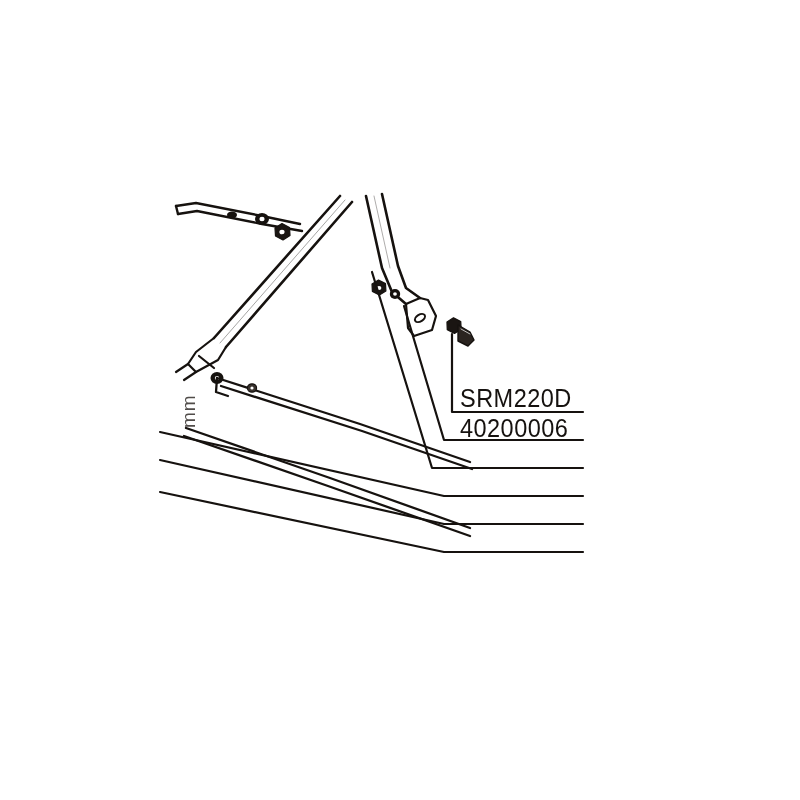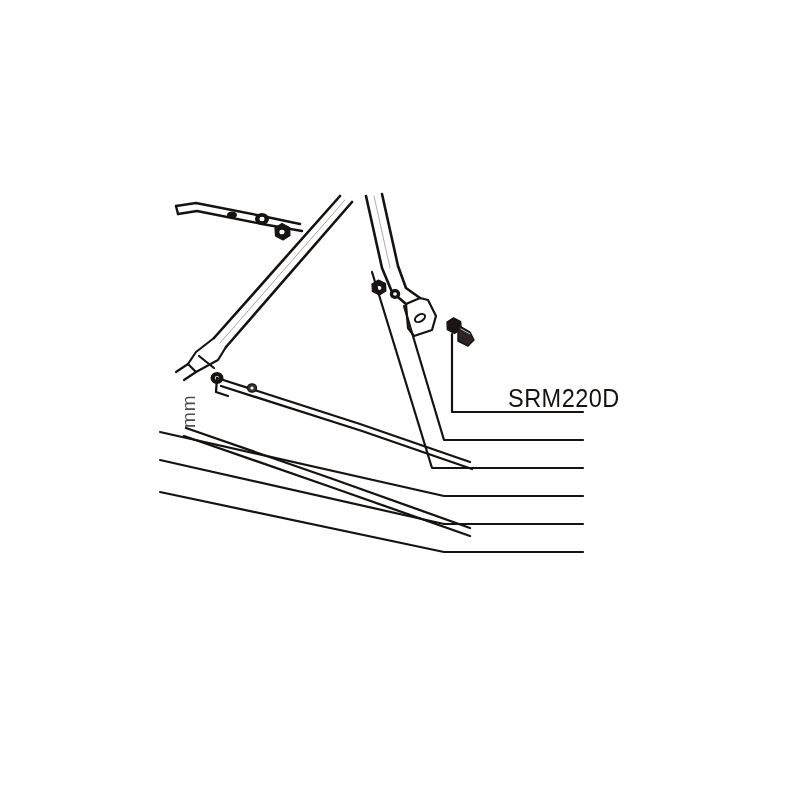--- a/index.html
+++ b/index.html
@@ -27,21 +27,20 @@
   }
   .callout-list {
     position: absolute;
     left: 455px;
     top: 385px;
     width: 200px;
   }
   .callout-row {
     position: relative;
     height: 30px;
-    margin-left: 48px;
   }
   .callout-text {
     position: absolute;
     left: 5px;
     top: 0;
     font-family: "Liberation Sans", sans-serif;
     font-size: 25px;
     line-height: 26px;
     letter-spacing: 0.5px;
     color: #16120f;
@@ -193,16 +192,19 @@
   <div class="callout-list">
 
     <div class="callout-row">
       <span class="callout-text">SRM220D</span>
     </div>
 
 
 
 
 
+    <div class="callout-row">
+      <span class="callout-text">40200006</span>
+    </div>
 
   </div>
 
 </div>
 
 </body></html>

